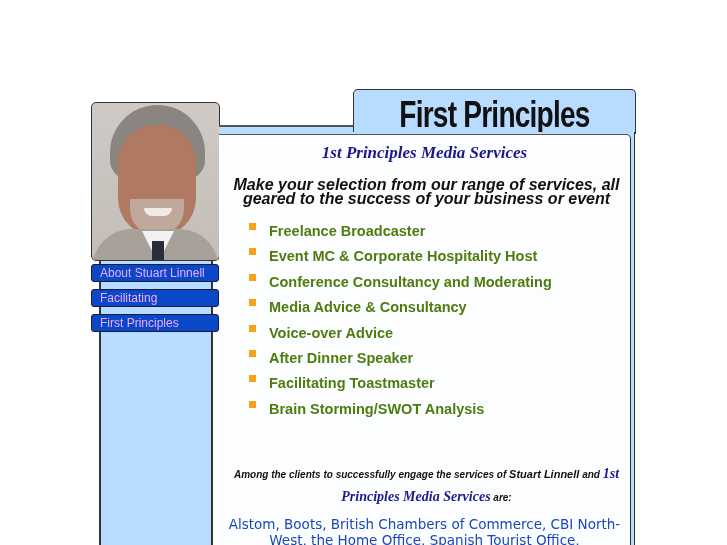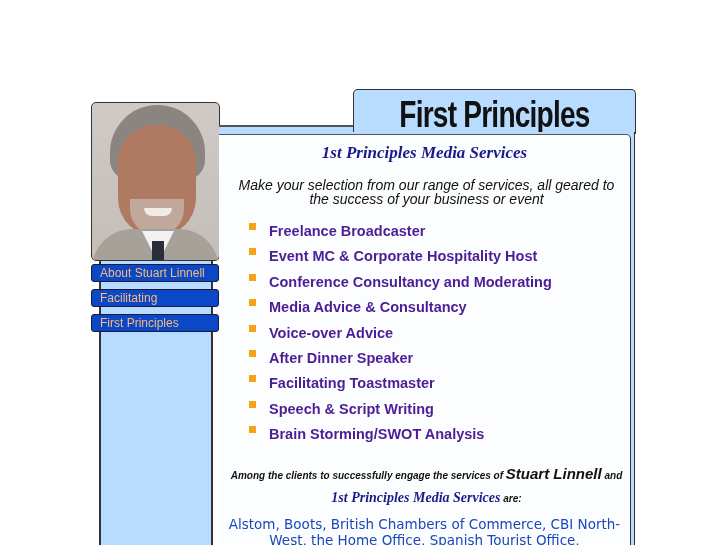--- a/index.html
+++ b/index.html
@@ -24,21 +24,21 @@
                   border-radius:0 0 10px 10px; background:#f0ebe6; }
   .photo .suit { position:absolute; left:0; top:126px; width:127px; height:40px;
                  border-radius:40px 40px 0 0; background:#a8a199; }
   .photo .shirt { position:absolute; left:50px; top:128px; width:32px; height:32px;
                   background:#f2f2f2; clip-path:polygon(0 0,100% 0,50% 100%); }
   .photo .tie { position:absolute; left:60px; top:138px; width:12px; height:22px; background:#2a2e3a; }
 
   
   .nav { position:absolute; left:91px; top:264px; width:128px; }
   .nav-btn { display:block; height:16px; margin-bottom:7px; background:#0a48c8;
-             border:1px solid #1a1a3a; border-radius:3px; color:#fdba74;
+             border:1px solid #1a1a3a; border-radius:3px; color:#f0abfc;
              font-size:12px; line-height:16px; padding-left:8px; cursor:pointer; }
 
   
   .header-tab { position:absolute; left:353px; top:89px; width:281px; height:44px;
                 background:#b8dcff; border:1px solid #333; border-bottom:none; border-radius:5px 5px 0 0; }
   .header-title { position:absolute; left:0; right:0; top:3px; text-align:center;
                   font-family:"Liberation Sans", sans-serif; font-weight:bold;
                   font-size:36px; letter-spacing:-1px; color:#111; transform:scaleX(0.78);
                   line-height:44px; }
   .header-band { position:absolute; left:219px; top:125px; width:135px; height:7px;
@@ -48,30 +48,30 @@
   .content-outer { position:absolute; left:219px; top:132px; width:415px; height:420px;
                    background:#b8dcff; border-right:1px solid #333; }
   .content { position:absolute; left:219px; top:134px; width:411px; height:420px;
              background:#fbfdff; border-top:1px solid #555; border-right:1px solid #333;
              border-radius:0 5px 0 0; }
 
   .subtitle { position:absolute; left:0; right:0; top:8px; text-align:center;
               font-family:"Liberation Serif", serif; font-style:italic; font-weight:bold;
               font-size:17px; color:#1a1a8a; }
   .intro { position:absolute; left:8px; right:4px; top:43px; text-align:center;
-           font-size:14px; font-style:italic; font-weight:normal; color:#111; line-height:14px; }
+           font-size:16px; font-style:italic; font-weight:bold; color:#111; line-height:14px; }
 
   .services { position:absolute; left:30px; top:86px; margin:0; padding:0; list-style:none; }
   .service { position:relative; height:25.4px; padding-left:20px;
-             font-size:14.5px; font-weight:bold; color:#4c1d95; line-height:20px; }
+             font-size:14.5px; font-weight:bold; color:#4d7c0f; line-height:20px; }
   .service .bullet { position:absolute; left:0; top:2px; width:7px; height:7px; background:#f7a21b; }
 
   .clients-intro { position:absolute; left:4px; right:0; top:328px; text-align:center;
                    font-size:10px; font-style:italic; font-weight:bold; color:#111; line-height:22px; }
-  .clients-intro .name { font-size:15px; font-style:italic; }
+  .clients-intro .name { font-size:11px; font-style:italic; }
   .clients-intro .serif { font-family:"Liberation Serif", serif; font-style:italic;
                           font-size:14px; color:#1a1a8a; }
   .clients { position:absolute; left:0; right:0; top:381px; text-align:center;
              font-family:"DejaVu Sans", sans-serif; font-size:13.5px; color:#1a48b8; line-height:16px; }
 </style>
 </head>
 <body>
 
 <div class="left-strip"></div>
 
@@ -102,21 +102,20 @@
   <div class="intro">Make your selection from our range of services, all geared to the success of your business or event</div>
 
   <ul class="services">
     <li class="service"><span class="bullet"></span><span>Freelance Broadcaster</span></li>
     <li class="service"><span class="bullet"></span><span>Event MC &amp; Corporate Hospitality Host</span></li>
     <li class="service"><span class="bullet"></span><span>Conference Consultancy and Moderating</span></li>
     <li class="service"><span class="bullet"></span><span>Media Advice &amp; Consultancy</span></li>
     <li class="service"><span class="bullet"></span><span>Voice-over Advice</span></li>
     <li class="service"><span class="bullet"></span><span>After Dinner Speaker</span></li>
     <li class="service"><span class="bullet"></span><span>Facilitating Toastmaster</span></li>
-    <li class="service"><span class="bullet"></span><span>Speech &amp; Script Writing</span></li>
     <li class="service"><span class="bullet"></span><span>Brain Storming/SWOT Analysis</span></li>
   </ul>
 
   <div class="clients-intro">
     <span>Among the clients to successfully engage the services of</span>
     <span class="name">Stuart Linnell</span>
     <span>and</span>
     <span class="serif">1st Principles Media Services</span>
     <span>are:</span>
   </div>

